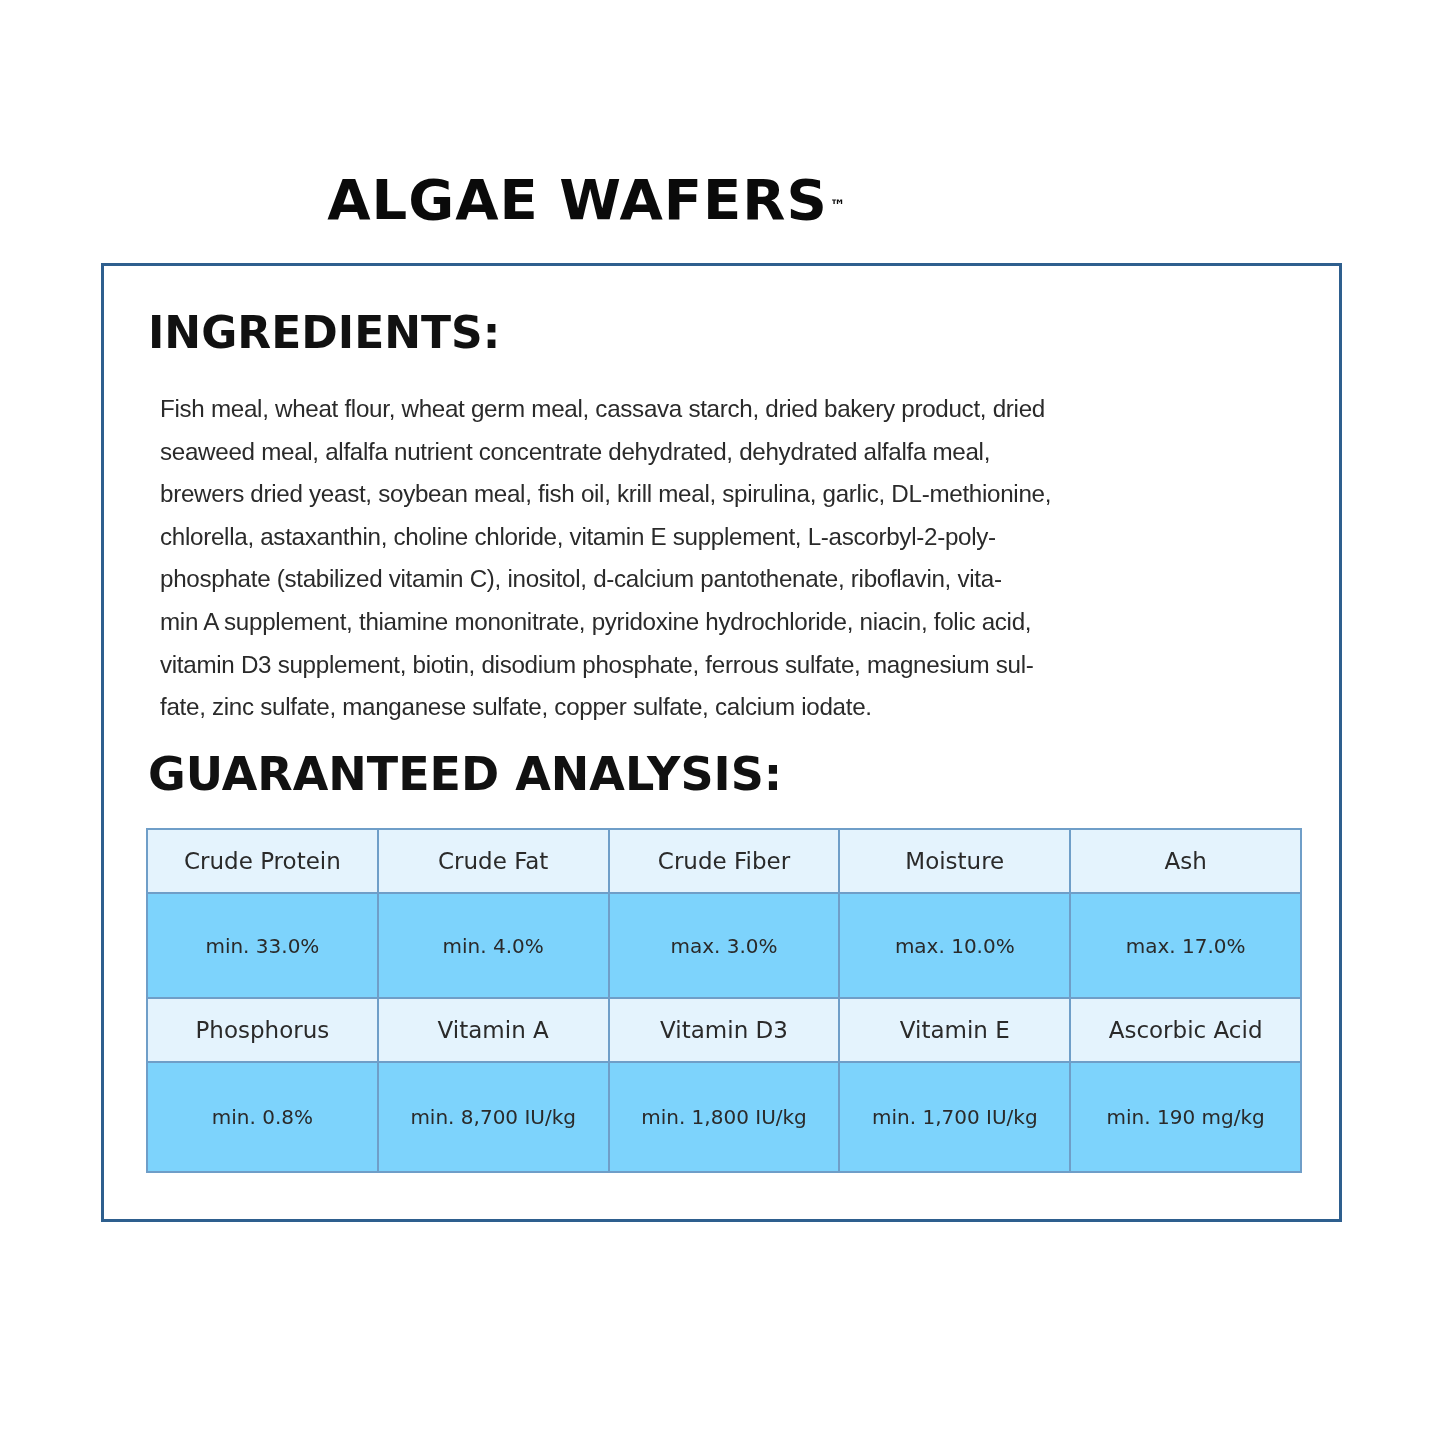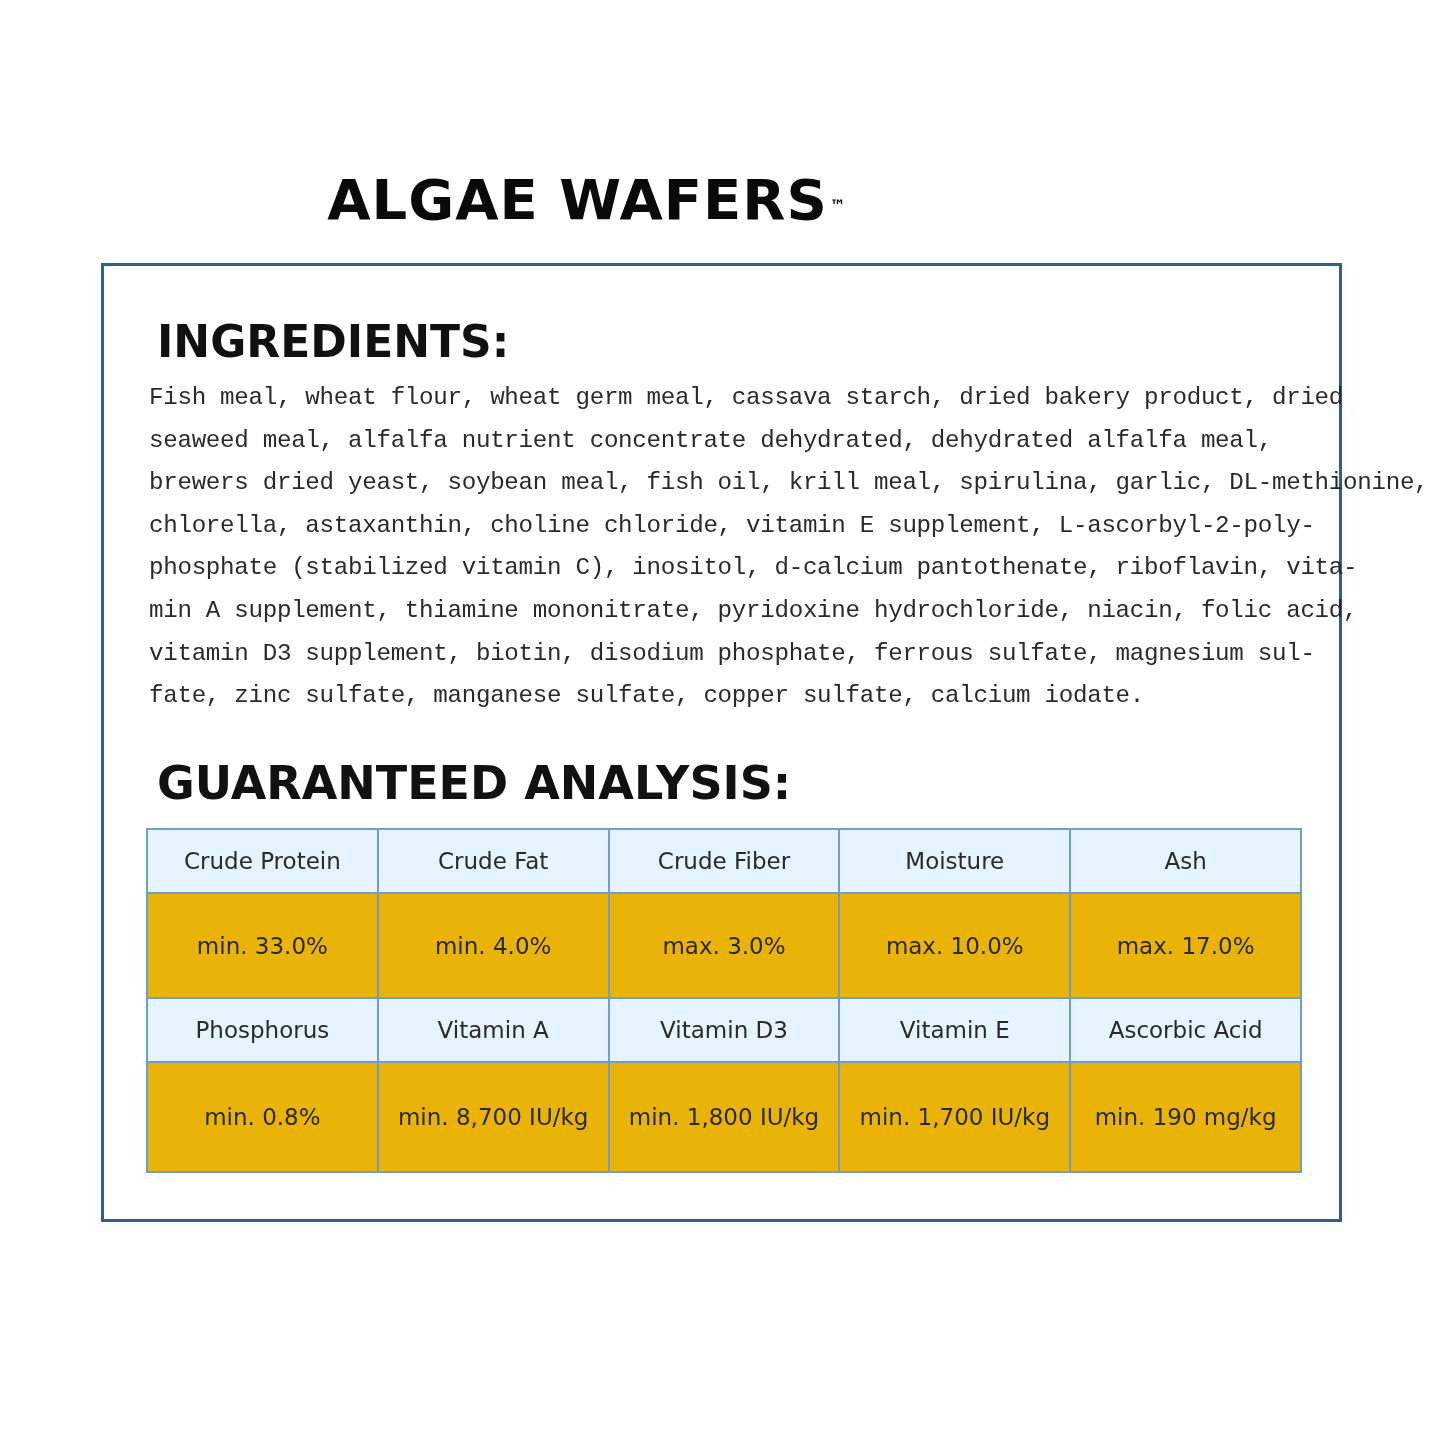--- a/index.html
+++ b/index.html
@@ -45,37 +45,37 @@
       border: 3px solid #2e5f8e;
       box-sizing: border-box;
       background: #ffffff;
     }
     .section-heading {
       position: absolute;
       left: 44px;
       font-family: "DejaVu Sans", sans-serif;
       font-weight: 700;
       color: #111111;
-      margin: 9px;
+      margin: 0;
     }
     .h-ingredients {
       top: 40px;
       font-size: 44px;
       line-height: 54px;
     }
     .ingredients-text {
       position: absolute;
       left: 44px;
       top: 110px;
       width: 1170px;
-      font-family: Liberation Mono, monospace;
+      font-family: Liberation Sans, sans-serif;
       font-size: 24.2px;
       line-height: 42.6px;
       color: #2a2a2a;
-      margin: 1px;
+      margin: 12px;
       letter-spacing: -0.3px;
     }
     .ingredients-text .line {
       display: block;
       white-space: nowrap;
     }
     .h-analysis {
       top: 480px;
       font-size: 46px;
       line-height: 56px;
@@ -96,23 +96,23 @@
       font-family: "DejaVu Sans", sans-serif;
       color: #2a2a2a;
       padding: 0;
     }
     .analysis-table td.hdr {
       background: #e4f3fd;
       height: 62px;
       font-size: 23px;
     }
     .analysis-table td.val {
-      background: #eab308;
+      background: #7dd3fc;
       height: 103px;
-      font-size: 23px;
+      font-size: 20px;
     }
     .analysis-table tr.row-b td.val {
       height: 108px;
     }
   </style>
 </head>
 <body>
 
 <div class="title"><span>ALGAE WAFERS</span><span class="tm">™</span></div>
 

